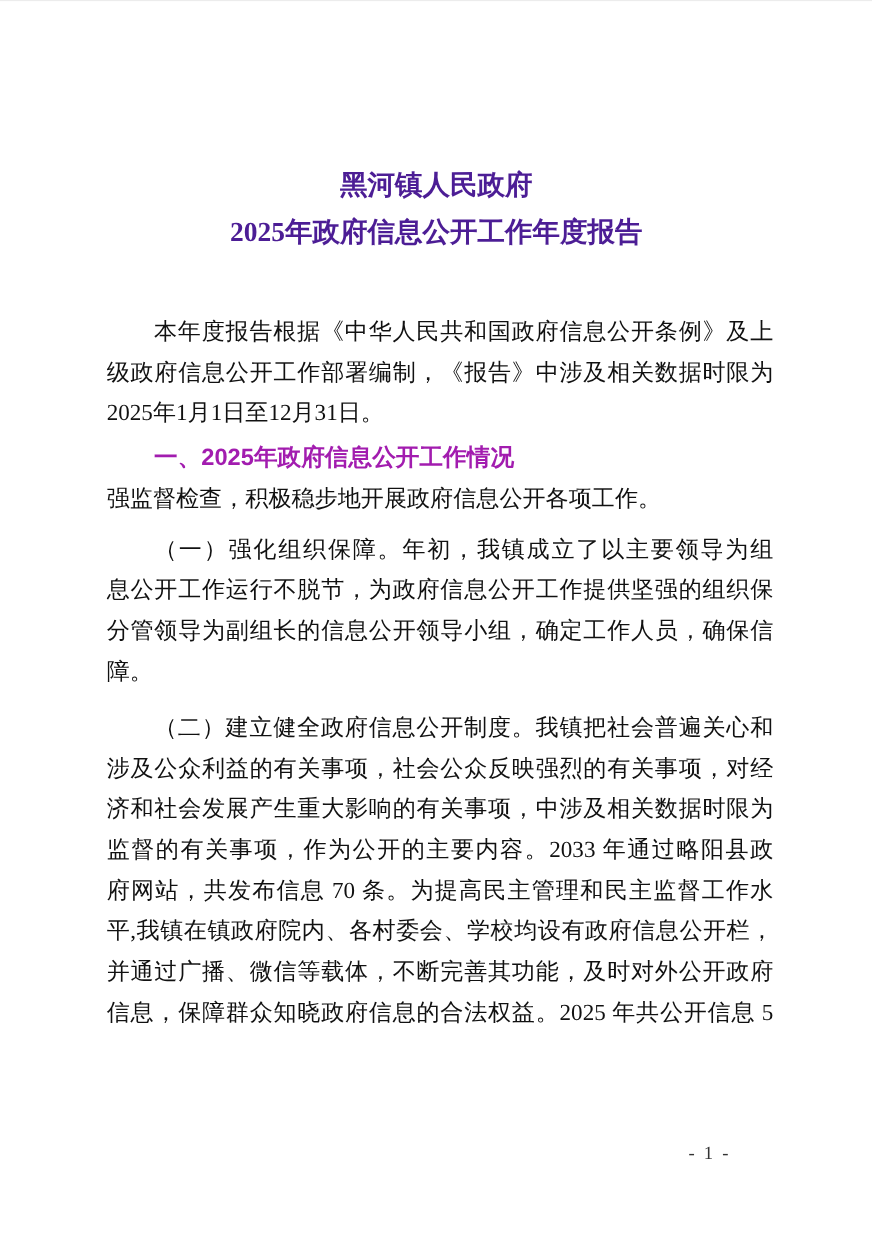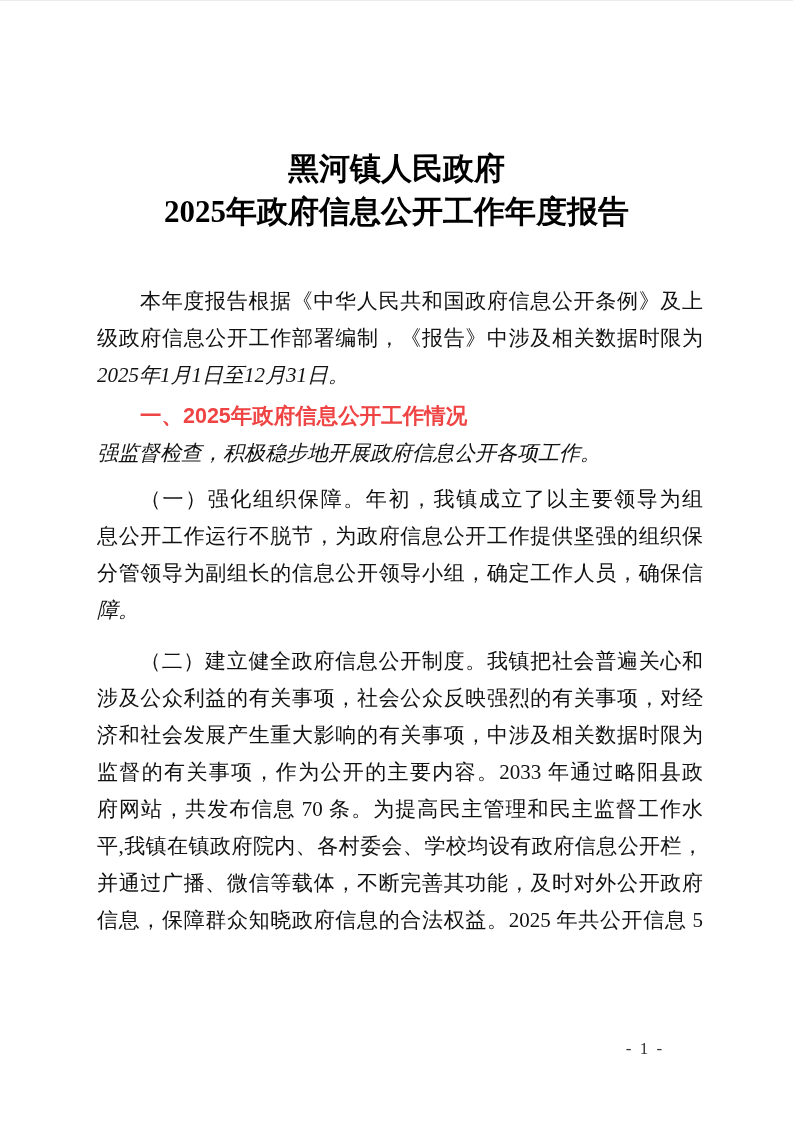--- a/index.html
+++ b/index.html
@@ -18,53 +18,52 @@
     font-family: "Liberation Serif", serif;
   }
   .title {
     position: absolute;
     top: 146px;
     left: 0;
     width: 793px;
     text-align: center;
     font-family: "Liberation Serif", serif;
     font-weight: bold;
-    font-size: 31px;
+    font-size: 25px;
     line-height: 43px;
-    color: #000000;
+    color: #4c1d95;
   }
   .content {
     position: absolute;
     top: 282px;
     left: 97px;
     width: 606px;
     font-family: "Liberation Serif", serif;
     font-size: 21px;
     color: #111111;
   }
   .line {
     height: 37px;
     line-height: 37px;
     overflow: hidden;
     text-align: justify;
     text-align-last: justify;
   }
   .line.end {
     text-align-last: left;
-    font-style: italic;
   }
   .line.ind {
     text-indent: 43px;
   }
   .heading {
     font-family: "Liberation Sans", sans-serif;
     font-weight: bold;
     font-size: 21.5px;
     text-align-last: left;
-    color: #ef4444;
+    color: #a21caf;
   }
   .gap-heading { margin-top: 4px; }
   .gap-p3 { margin-top: 9px; }
   .gap-p4 { margin-top: 14px; }
   .footer {
     position: absolute;
     top: 1036px;
     left: 598px;
     width: 94px;
     height: 24px;

